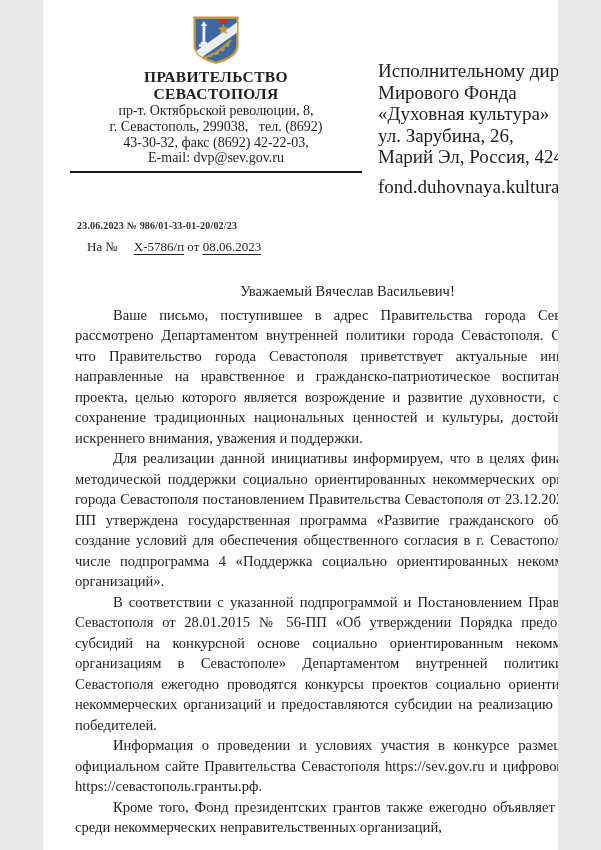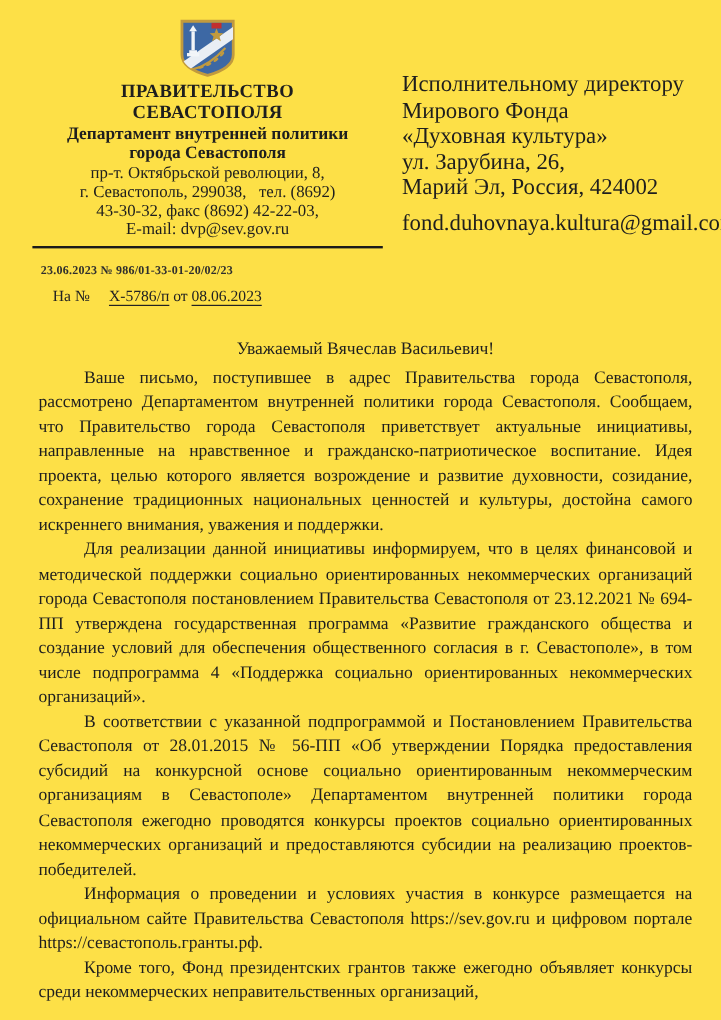--- a/index.html
+++ b/index.html
@@ -6,23 +6,23 @@
     --emblem-blue:#3d68a4;
     --emblem-gold:#c19a3e;
     --emblem-red:#c22f2f;
     --emblem-silver:#e9eef4;
     --ink:#1e1e1e;
   }
   *{margin:0;padding:0;box-sizing:border-box;}
   html,body{background:#e7e7e7;}
   .page{
     position:relative;
-    width:601px;height:850px;
+    width:515px;height:850px;
     margin:0 auto;
-    background:#fde047;
+    background:#ffffff;
     color:var(--ink);
     font-family:"Liberation Serif","DejaVu Serif",serif;
     overflow:hidden;
   }
   
   .letterhead{
     position:absolute;left:27px;top:14px;width:292px;
     text-align:center;
   }
   .emblem{display:block;margin:0 auto 3px auto;}
@@ -104,24 +104,20 @@
             <ellipse cx="43" cy="33.5" rx="2.6" ry="1.2" transform="rotate(-50 43 33.5)"></ellipse>
           </g>
         </g>
       </g>
     </svg>
 
     <div class="org-name">
       <div>ПРАВИТЕЛЬСТВО</div>
       <div>СЕВАСТОПОЛЯ</div>
     </div>
-    <div class="dept-name">
-      <div>Департамент внутренней политики</div>
-      <div>города Севастополя</div>
-    </div>
     <div class="org-address">
       <div>пр-т. Октябрьской революции, 8,</div>
       <div>г. Севастополь, 299038,&nbsp;&nbsp; тел. (8692)</div>
       <div>43-30-32, факс (8692) 42-22-03,</div>
       <div>E-mail: dvp@sev.gov.ru</div>
     </div>
     <hr class="lh-divider">
   </div>
 
   <div class="reg-stamp">23.06.2023 № 986/01-33-01-20/02/23</div>

